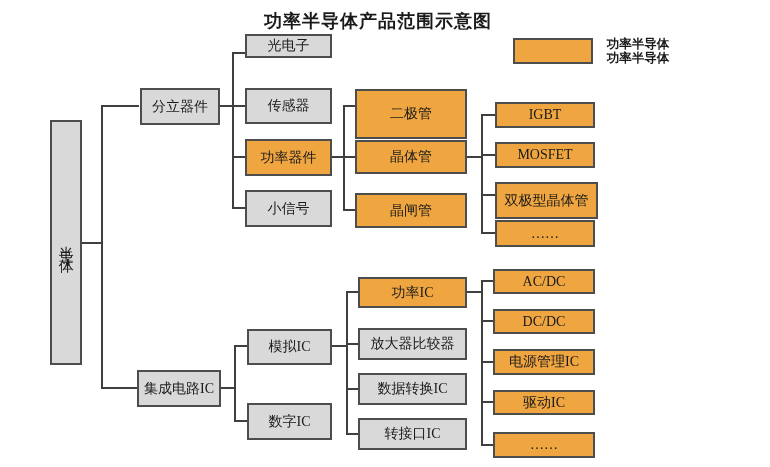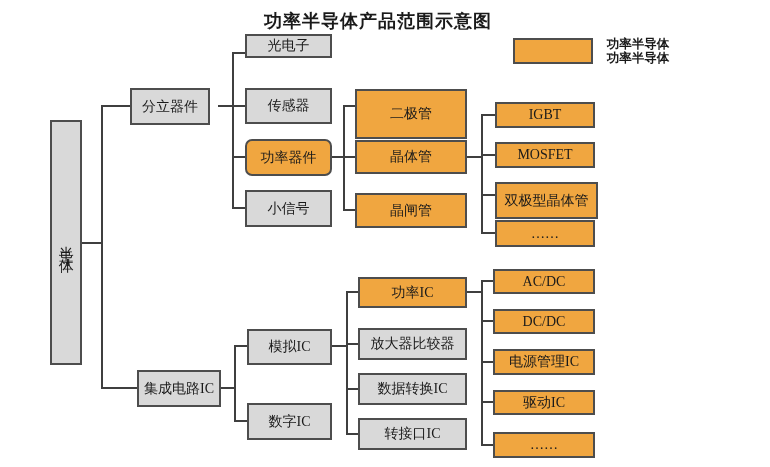--- a/index.html
+++ b/index.html
@@ -93,26 +93,26 @@
       <div class="line" style="left: 481px; top: 320px; width: 14px; height: 2px;"></div>
       <div class="line" style="left: 481px; top: 361px; width: 14px; height: 2px;"></div>
       <div class="line" style="left: 481px; top: 401px; width: 14px; height: 2px;"></div>
       <div class="line" style="left: 481px; top: 444px; width: 14px; height: 2px;"></div>
     </div>
 
   <div class="node" style="left:50px;top:120px;width:32px;height:245px;">
     <span class="vtext">半导体</span>
   </div>
 
-  <div class="node" style="left:130px;top:88px;width:80px;height:37px;">分立器件</div>
+  <div class="node" style="left:140px;top:88px;width:80px;height:37px;">分立器件</div>
   <div class="node" style="left:137px;top:370px;width:84px;height:37px;">集成电路IC</div>
 
   <div class="node" style="left:245px;top:34px;width:87px;height:24px;">光电子</div>
   <div class="node" style="left:245px;top:88px;width:87px;height:36px;">传感器</div>
-  <div class="node power" style="left:245px;top:139px;width:87px;height:37px;border-radius:7px;">功率器件</div>
+  <div class="node power" style="left:245px;top:139px;width:87px;height:37px;">功率器件</div>
   <div class="node" style="left:245px;top:190px;width:87px;height:37px;">小信号</div>
 
   <div class="node power" style="left:355px;top:89px;width:112px;height:50px;text-align:center;">二极管</div>
   <div class="node power" style="left:355px;top:140px;width:112px;height:34px;">晶体管</div>
   <div class="node power" style="left:495px;top:102px;width:100px;height:26px;">IGBT</div>
 
   <div class="node power" style="left:355px;top:193px;width:112px;height:35px;">晶闸管</div>
   <div class="node power" style="left:495px;top:142px;width:100px;height:26px;">MOSFET</div>
   <div class="node power" style="left:495px;top:182px;width:103px;height:37px;">双极型晶体管</div>
   <div class="node power" style="left:495px;top:220px;width:100px;height:27px;">……</div>

